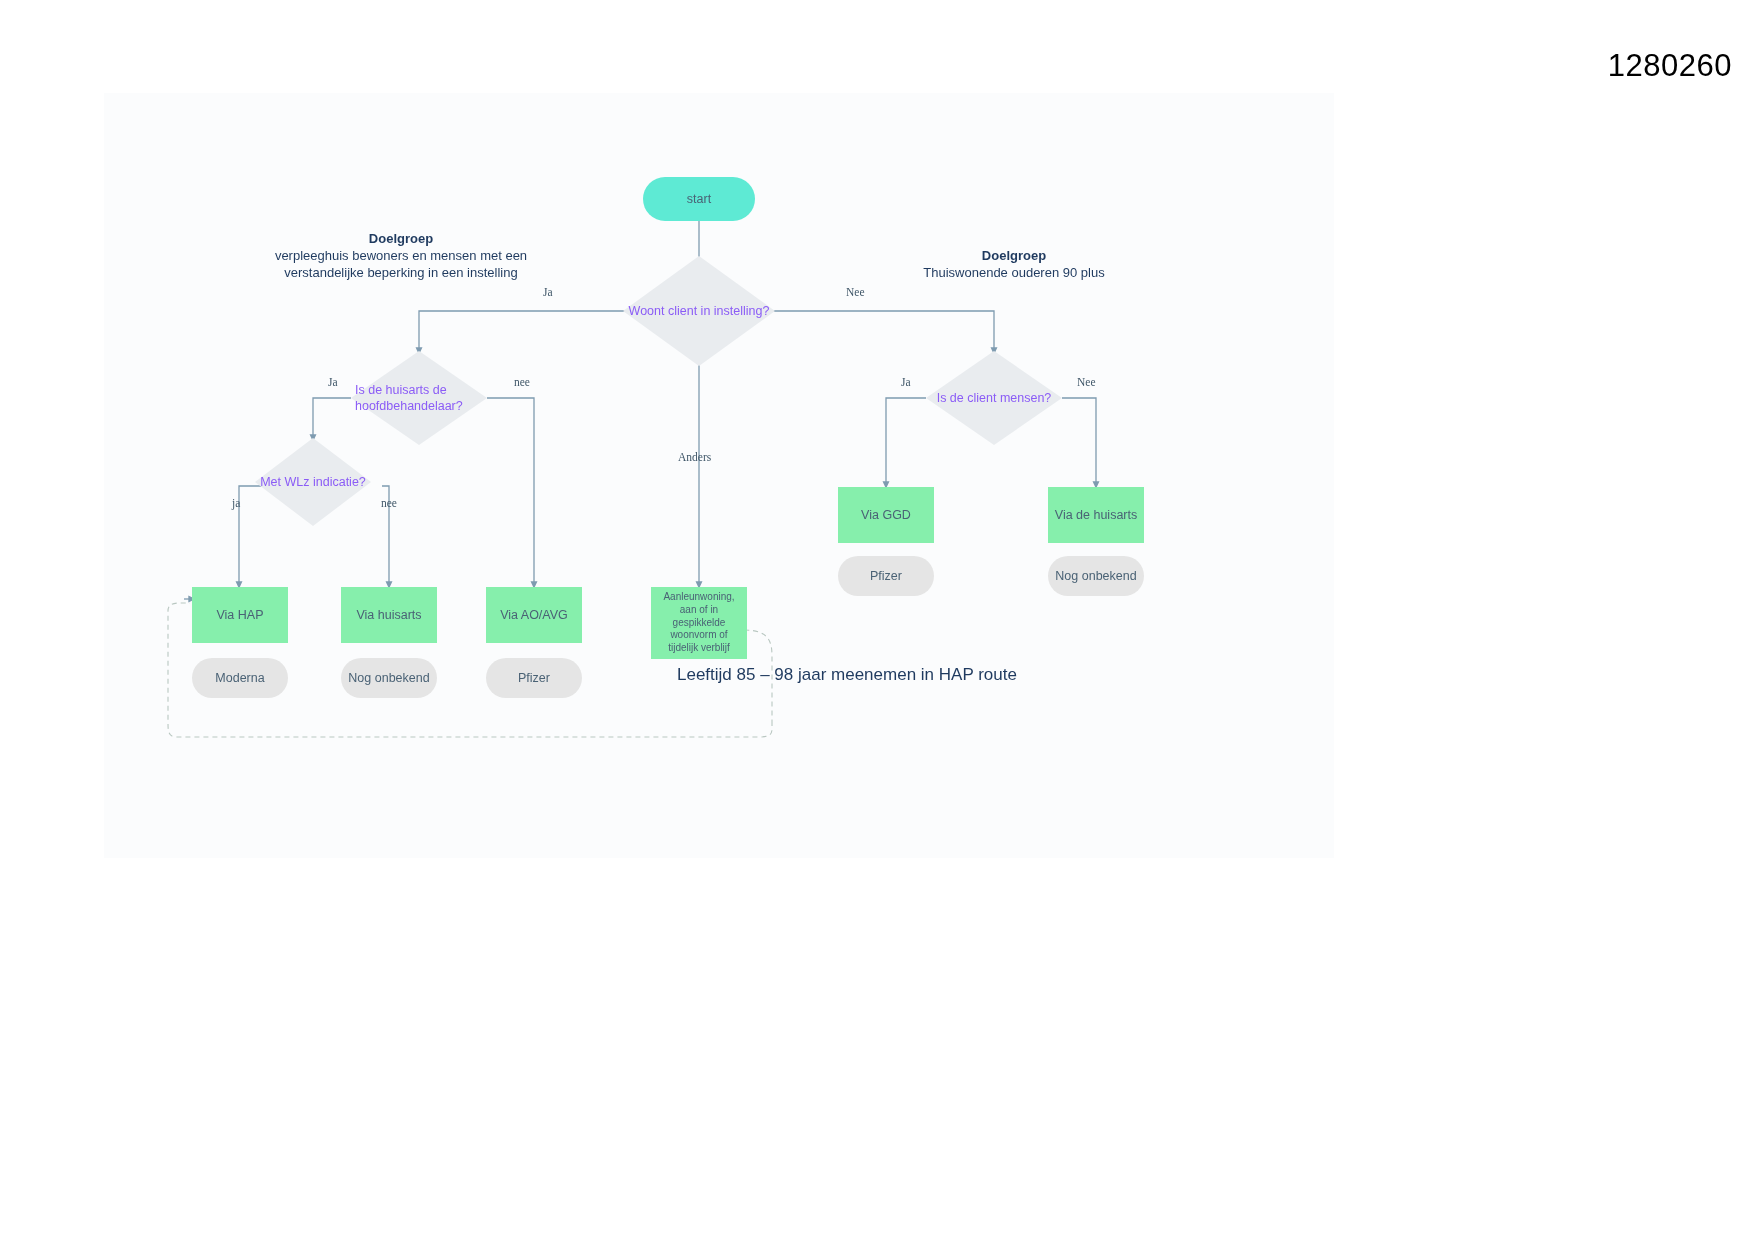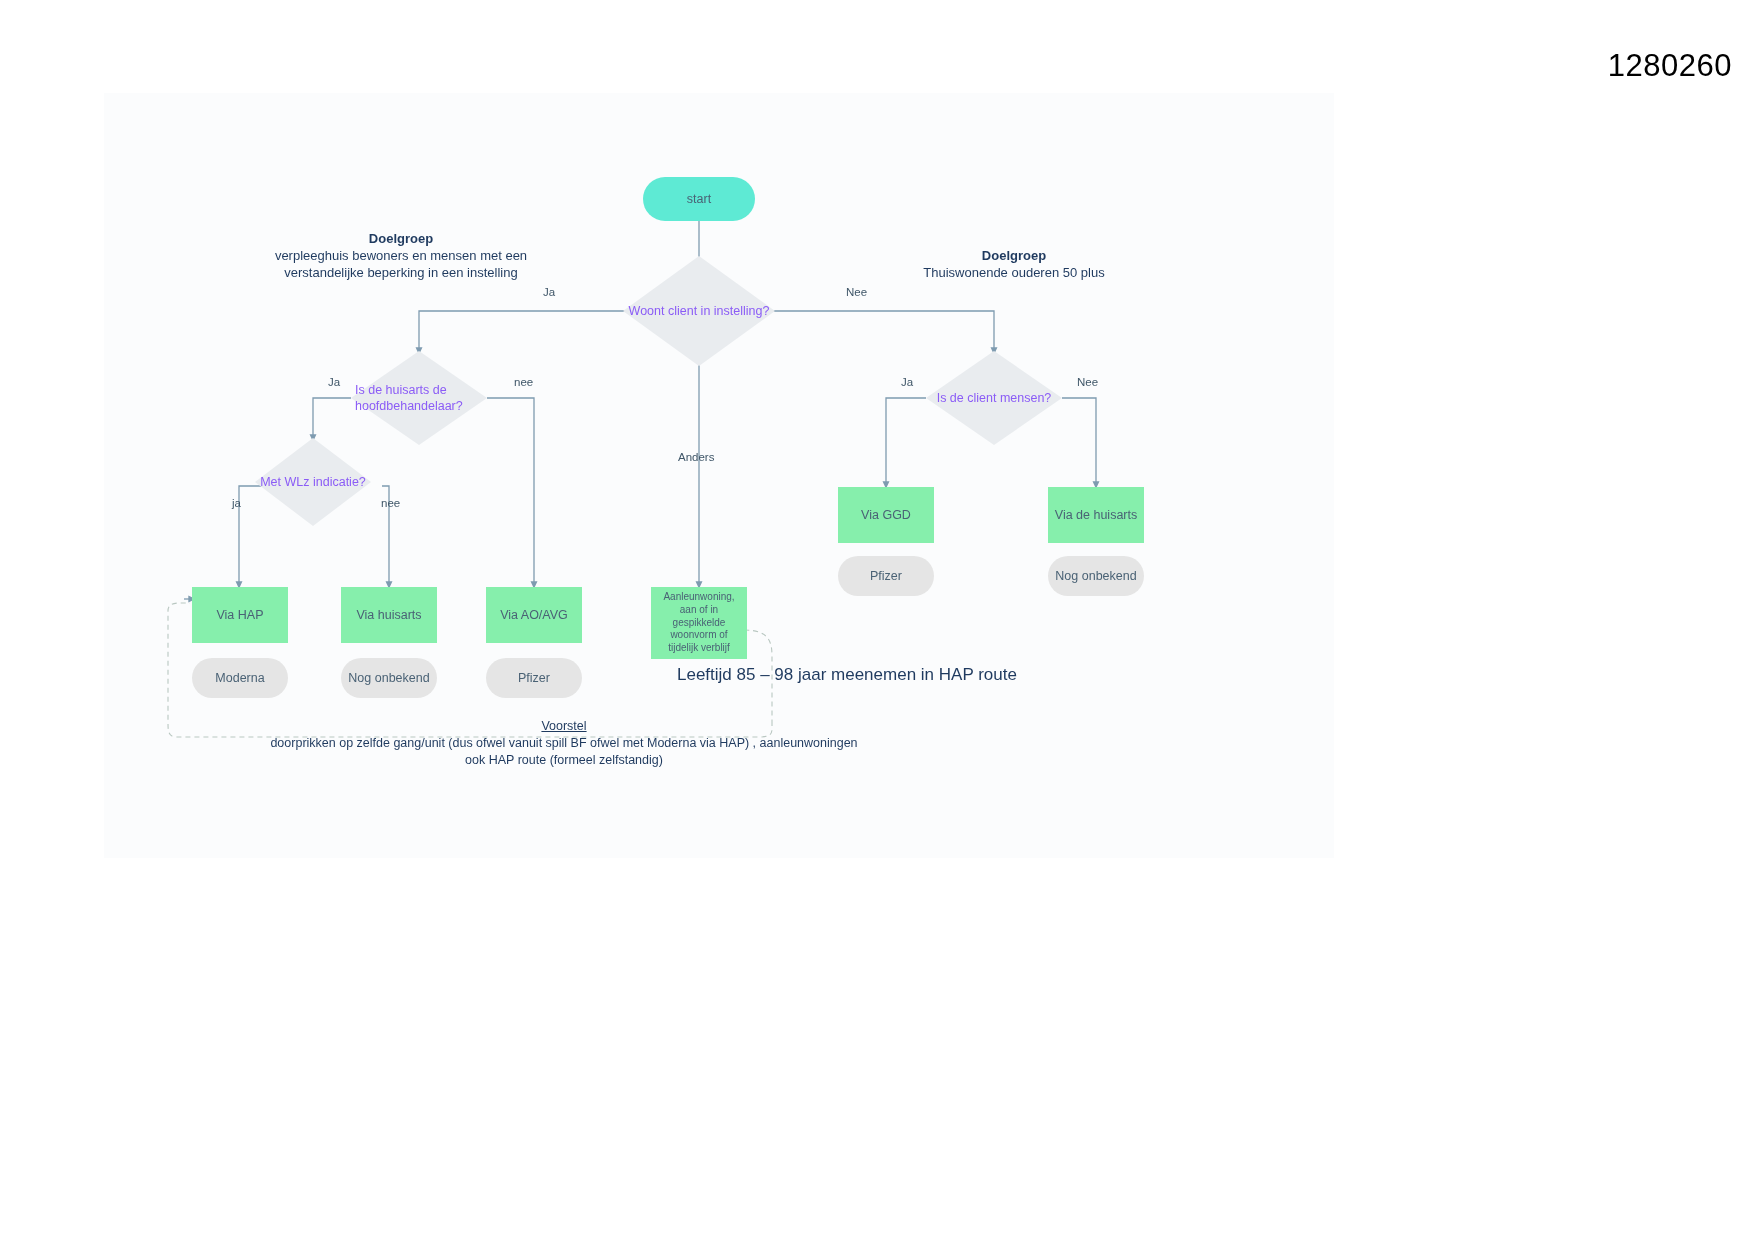--- a/index.html
+++ b/index.html
@@ -92,21 +92,21 @@
     line-height: 1.3;
     padding: 0 4px;
     box-sizing: border-box;
     font-family: "Liberation Sans", sans-serif;
   }
   .edge-label {
     position: absolute;
     color: #3f5668;
     font-size: 11.5px;
     white-space: nowrap;
-    font-family: Liberation Sans, sans-serif;
+    font-family: Liberation Serif, serif;
   }
   .group-head {
     position: absolute;
     text-align: center;
     color: #1f3a5f;
     font-size: 13px;
     line-height: 1.32;
     font-family: "Liberation Sans", sans-serif;
   }
   .group-head .ttl {
@@ -184,21 +184,21 @@
       </g>
     </svg>
 
     <div class="group-head" style="left:152px; top:137px; width:290px;">
       <span class="ttl">Doelgroep</span>
       <span>verpleeghuis bewoners en mensen met een verstandelijke beperking in een instelling</span>
     </div>
 
     <div class="group-head" style="left:760px; top:154px; width:300px;">
       <span class="ttl">Doelgroep</span>
-      <span>Thuiswonende ouderen 50 plus</span>
+      <span>Thuiswonende ouderen 90 plus</span>
     </div>
 
     <div class="node rounded" style="left:539px; top:84px; width:112px; height:44px;">
       <span>start</span>
     </div>
 
     <div class="diamond-wrap" style="left:519px; top:163px; width:152px; height:110px;">
       <div class="diamond-shape"></div>
       <div class="diamond-label">Woont client in instelling?</div>
     </div>
@@ -261,21 +261,15 @@
 
     <div class="node rect" style="left:944px; top:394px; width:96px; height:56px;">
       <span>Via de huisarts</span>
     </div>
     <div class="node pill" style="left:944px; top:463px; width:96px; height:40px;">
       <span>Nog onbekend</span>
     </div>
 
     <div class="note" style="left:573px; top:572px;">Leeftijd 85 – 98 jaar meenemen in HAP route</div>
 
-    <div class="proposal" style="left:60px; top:625px; width:800px;">
-      <span class="ttl">Voorstel</span>
-      <span>doorprikken op zelfde gang/unit (dus ofwel vanuit spill BF ofwel met Moderna via HAP) , aanleunwoningen</span>
-      <br>
-      <span>ook HAP route (formeel zelfstandig)</span>
-    </div>
 
   </div>
 </div>
 
 </body></html>

